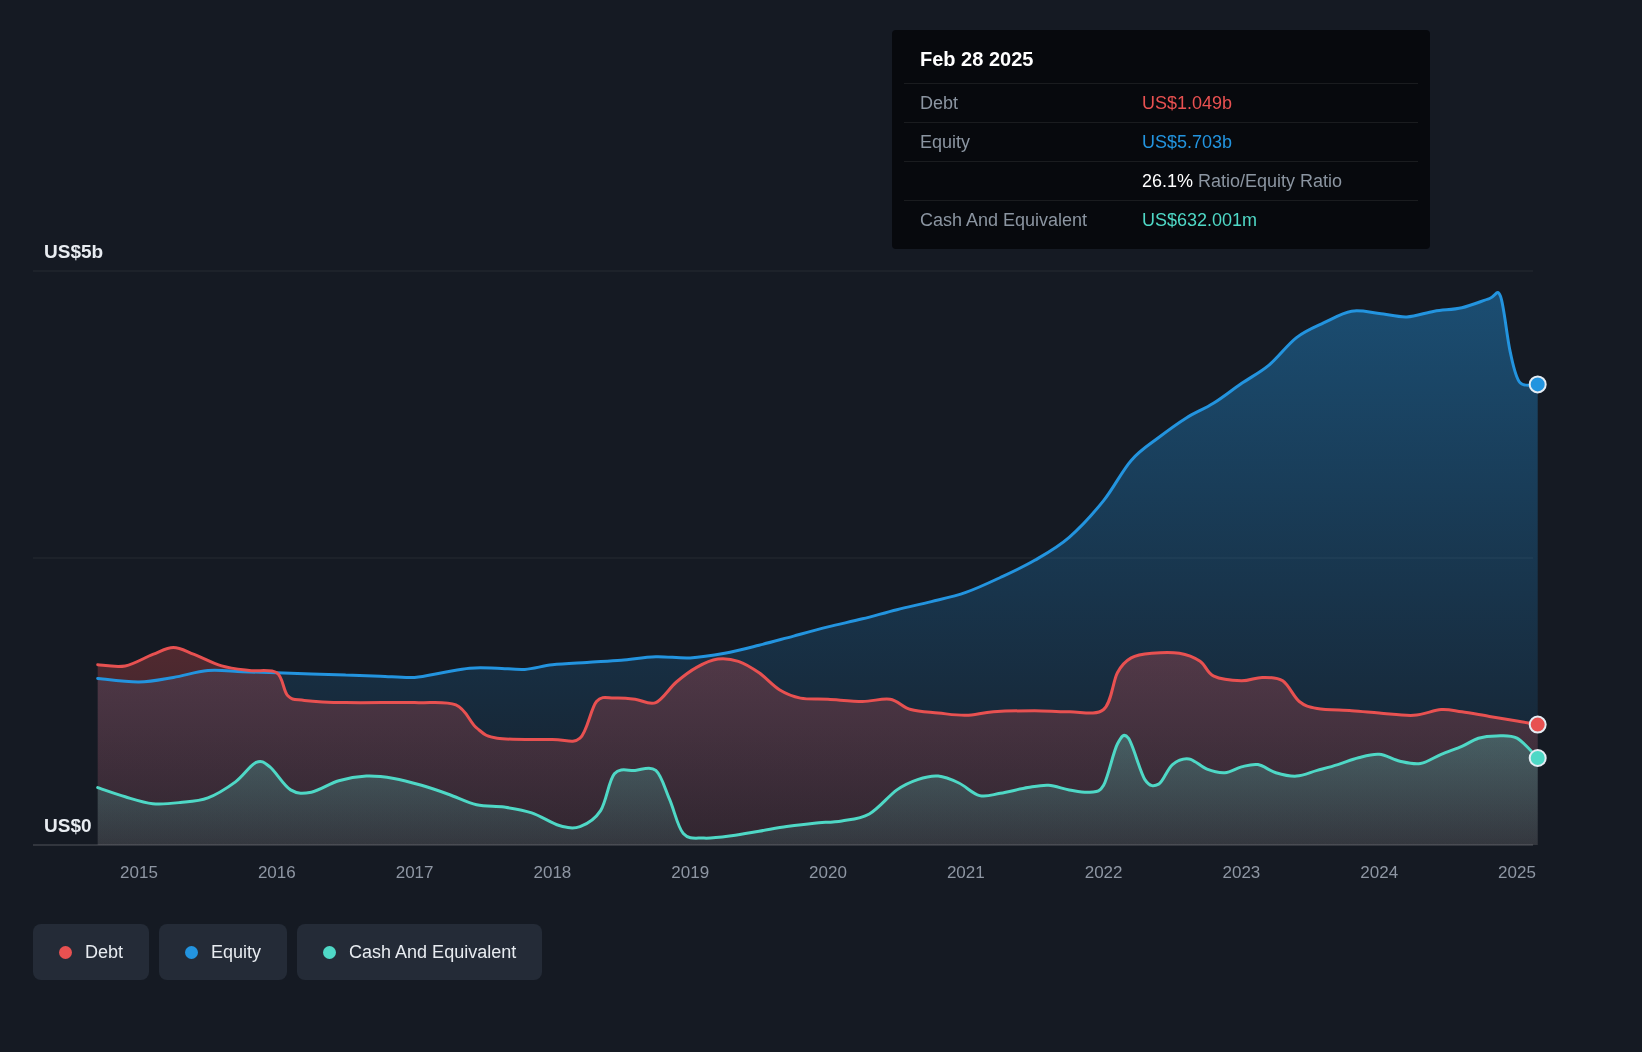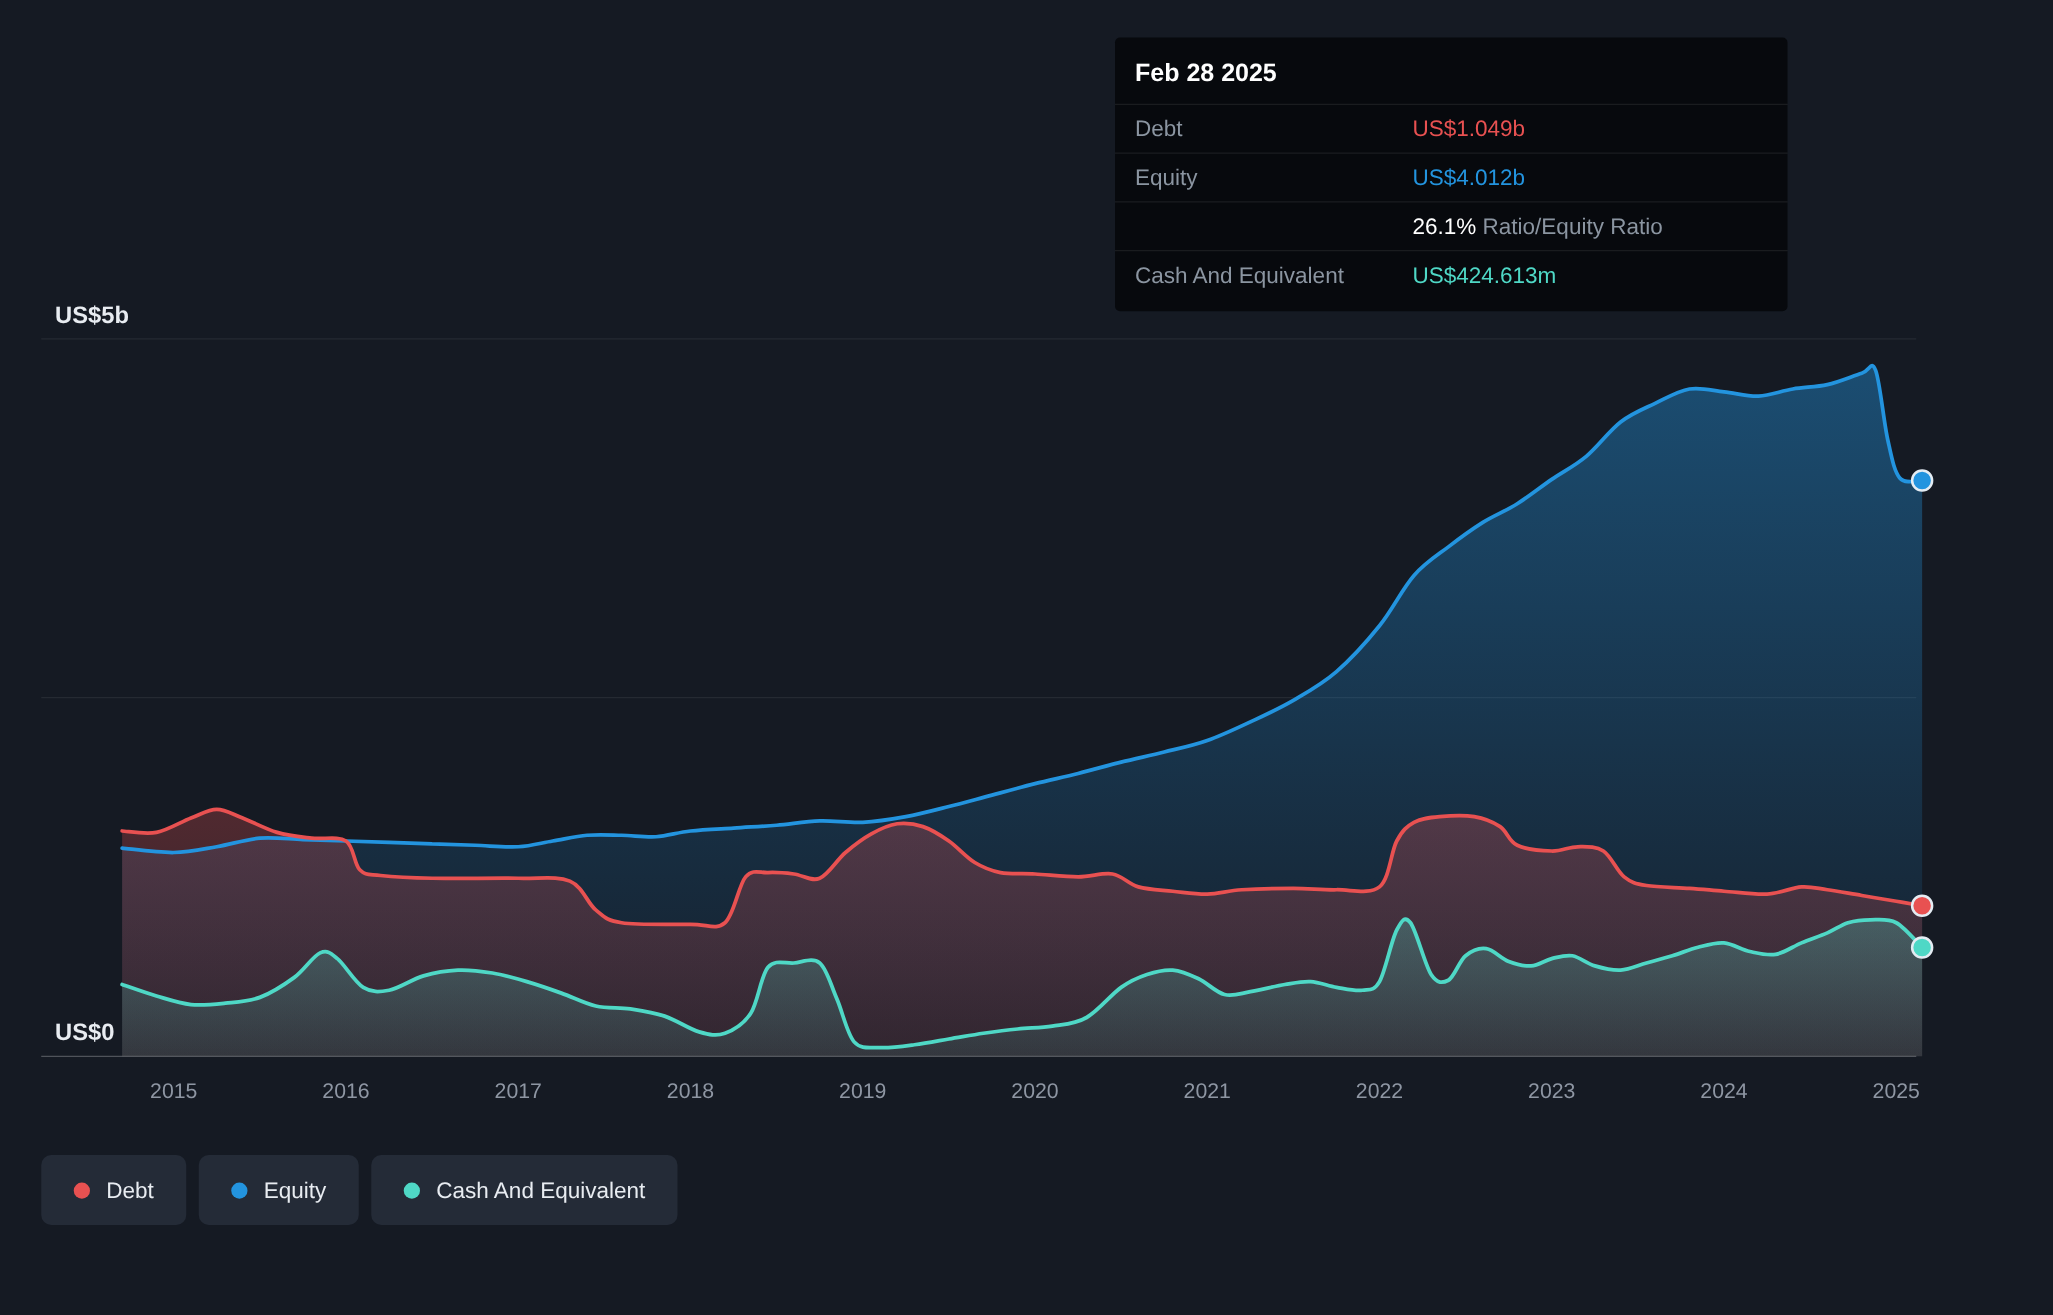--- a/index.html
+++ b/index.html
@@ -16,21 +16,21 @@
     overflow:hidden;
   }
   .stage{position:relative;width:1642px;height:1052px;background:var(--bg)}
   #chart-svg{position:absolute;left:0;top:0}
   #chart-svg text.axis-x{font-family:"Liberation Sans",sans-serif;font-size:17px;fill:#8e96a3}
   #chart-svg text.axis-y{font-family:"Liberation Sans",sans-serif;font-size:19px;font-weight:700;fill:#e8ecf1}
 
   
   .tooltip{
     position:absolute;left:892px;top:30px;width:538px;
-    background:#07090d;border-radius:4px;padding:4px 0 10px;
+    background:#07090d;border-radius:4px;padding:4px 12px 10px;
   }
   .tt-title{padding:14px 16px 12px;font-size:20px;font-weight:700;color:#ffffff}
   .tt-row{
     display:grid;grid-template-columns:222px 1fr;align-items:center;
     padding:8px 16px;border-top:1px solid rgba(255,255,255,0.08);
     font-size:18px;line-height:22px;
   }
   .tt-label{color:#8b95a1}
   .tt-value{font-weight:400}
   .val-debt{color:var(--debt)}
@@ -100,34 +100,34 @@
   <div class="tooltip">
     <div class="tt-title">Feb 28 2025</div>
 
     <div class="tt-row">
       <span class="tt-label">Debt</span>
       <span class="tt-value val-debt">US$1.049b</span>
     </div>
 
     <div class="tt-row">
       <span class="tt-label">Equity</span>
-      <span class="tt-value val-equity">US$4.012b</span>
+      <span class="tt-value val-equity">US$5.703b</span>
     </div>
 
     <div class="tt-row">
       <span class="tt-label"></span>
       <span>
         <span class="tt-ratio">26.1%</span>
         <span class="tt-label">Ratio/Equity Ratio</span>
       </span>
     </div>
 
     <div class="tt-row">
       <span class="tt-label">Cash And Equivalent</span>
-      <span class="tt-value val-cash">US$424.613m</span>
+      <span class="tt-value val-cash">US$632.001m</span>
     </div>
   </div>
 
   <div class="legend">
     <div class="pill">
       <span class="dot dot-debt"></span>
       <span>Debt</span>
     </div>
     <div class="pill">
       <span class="dot dot-equity"></span>

